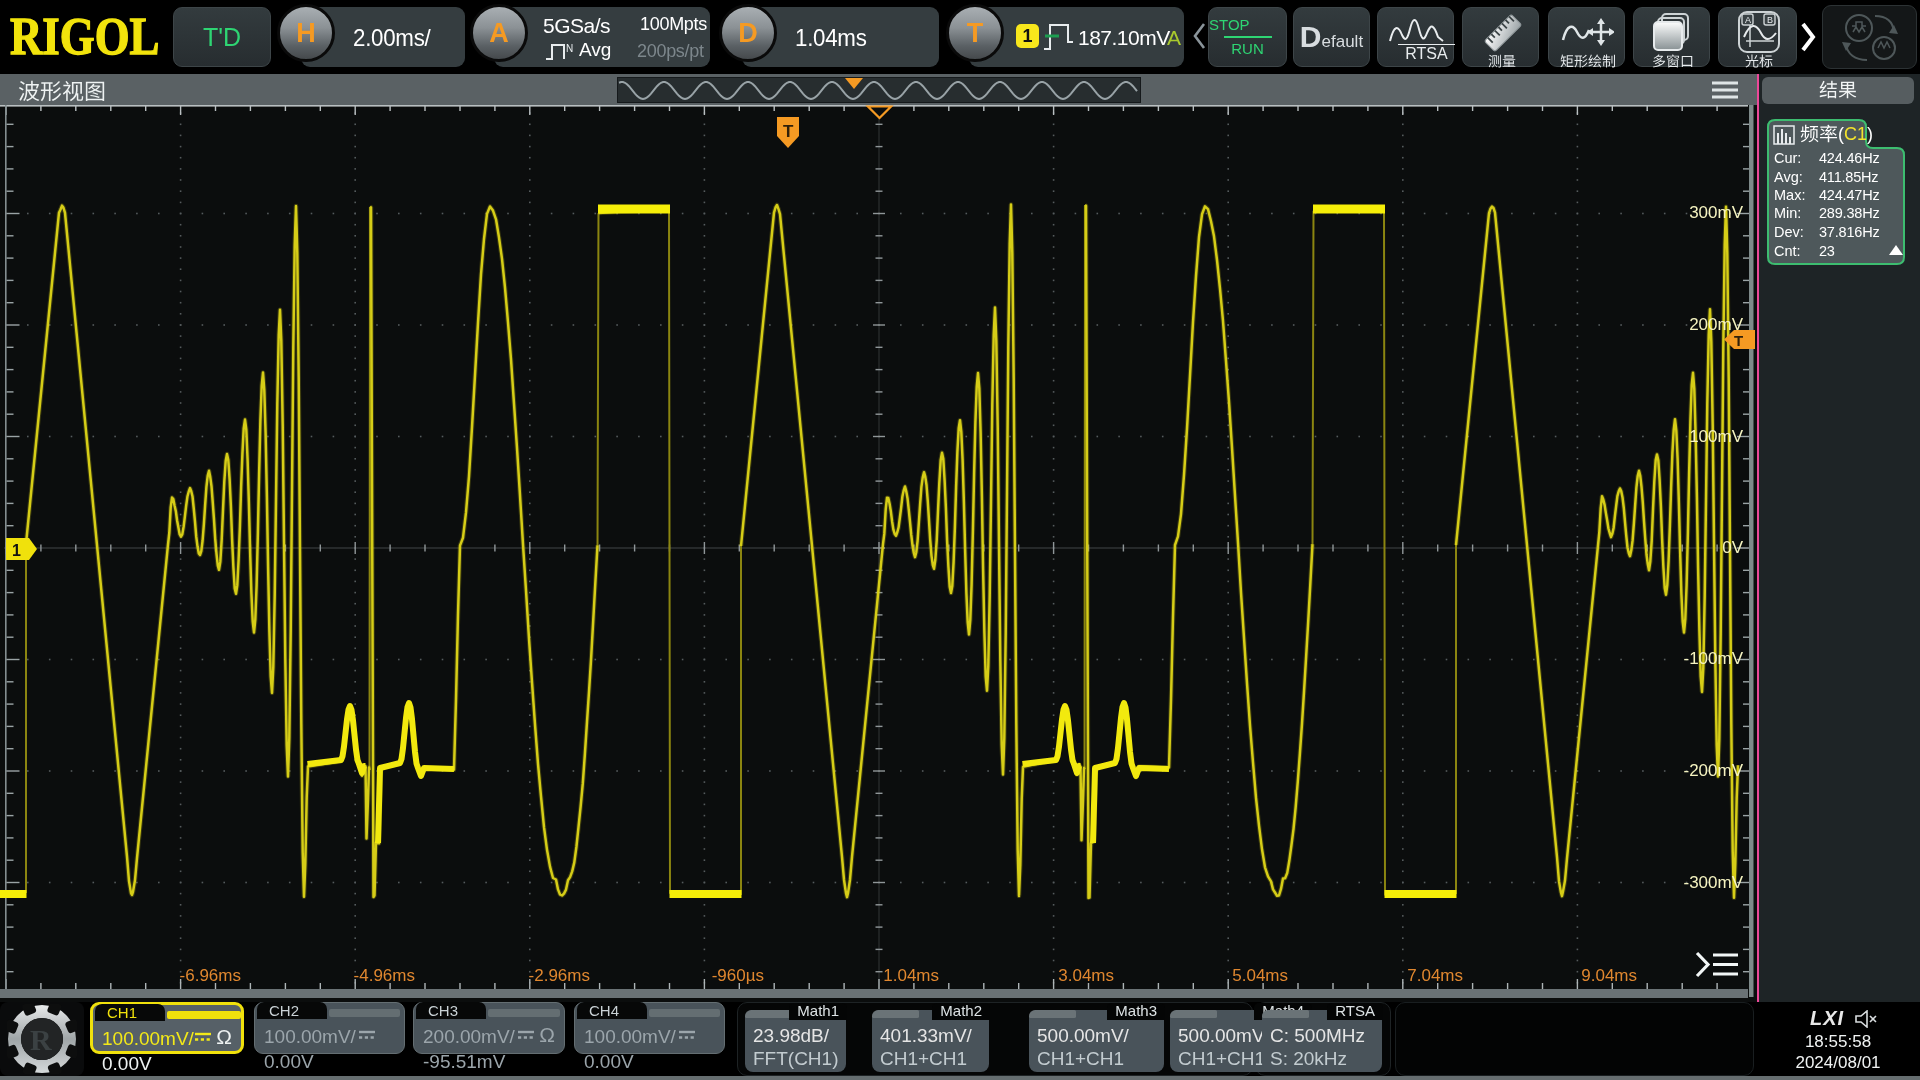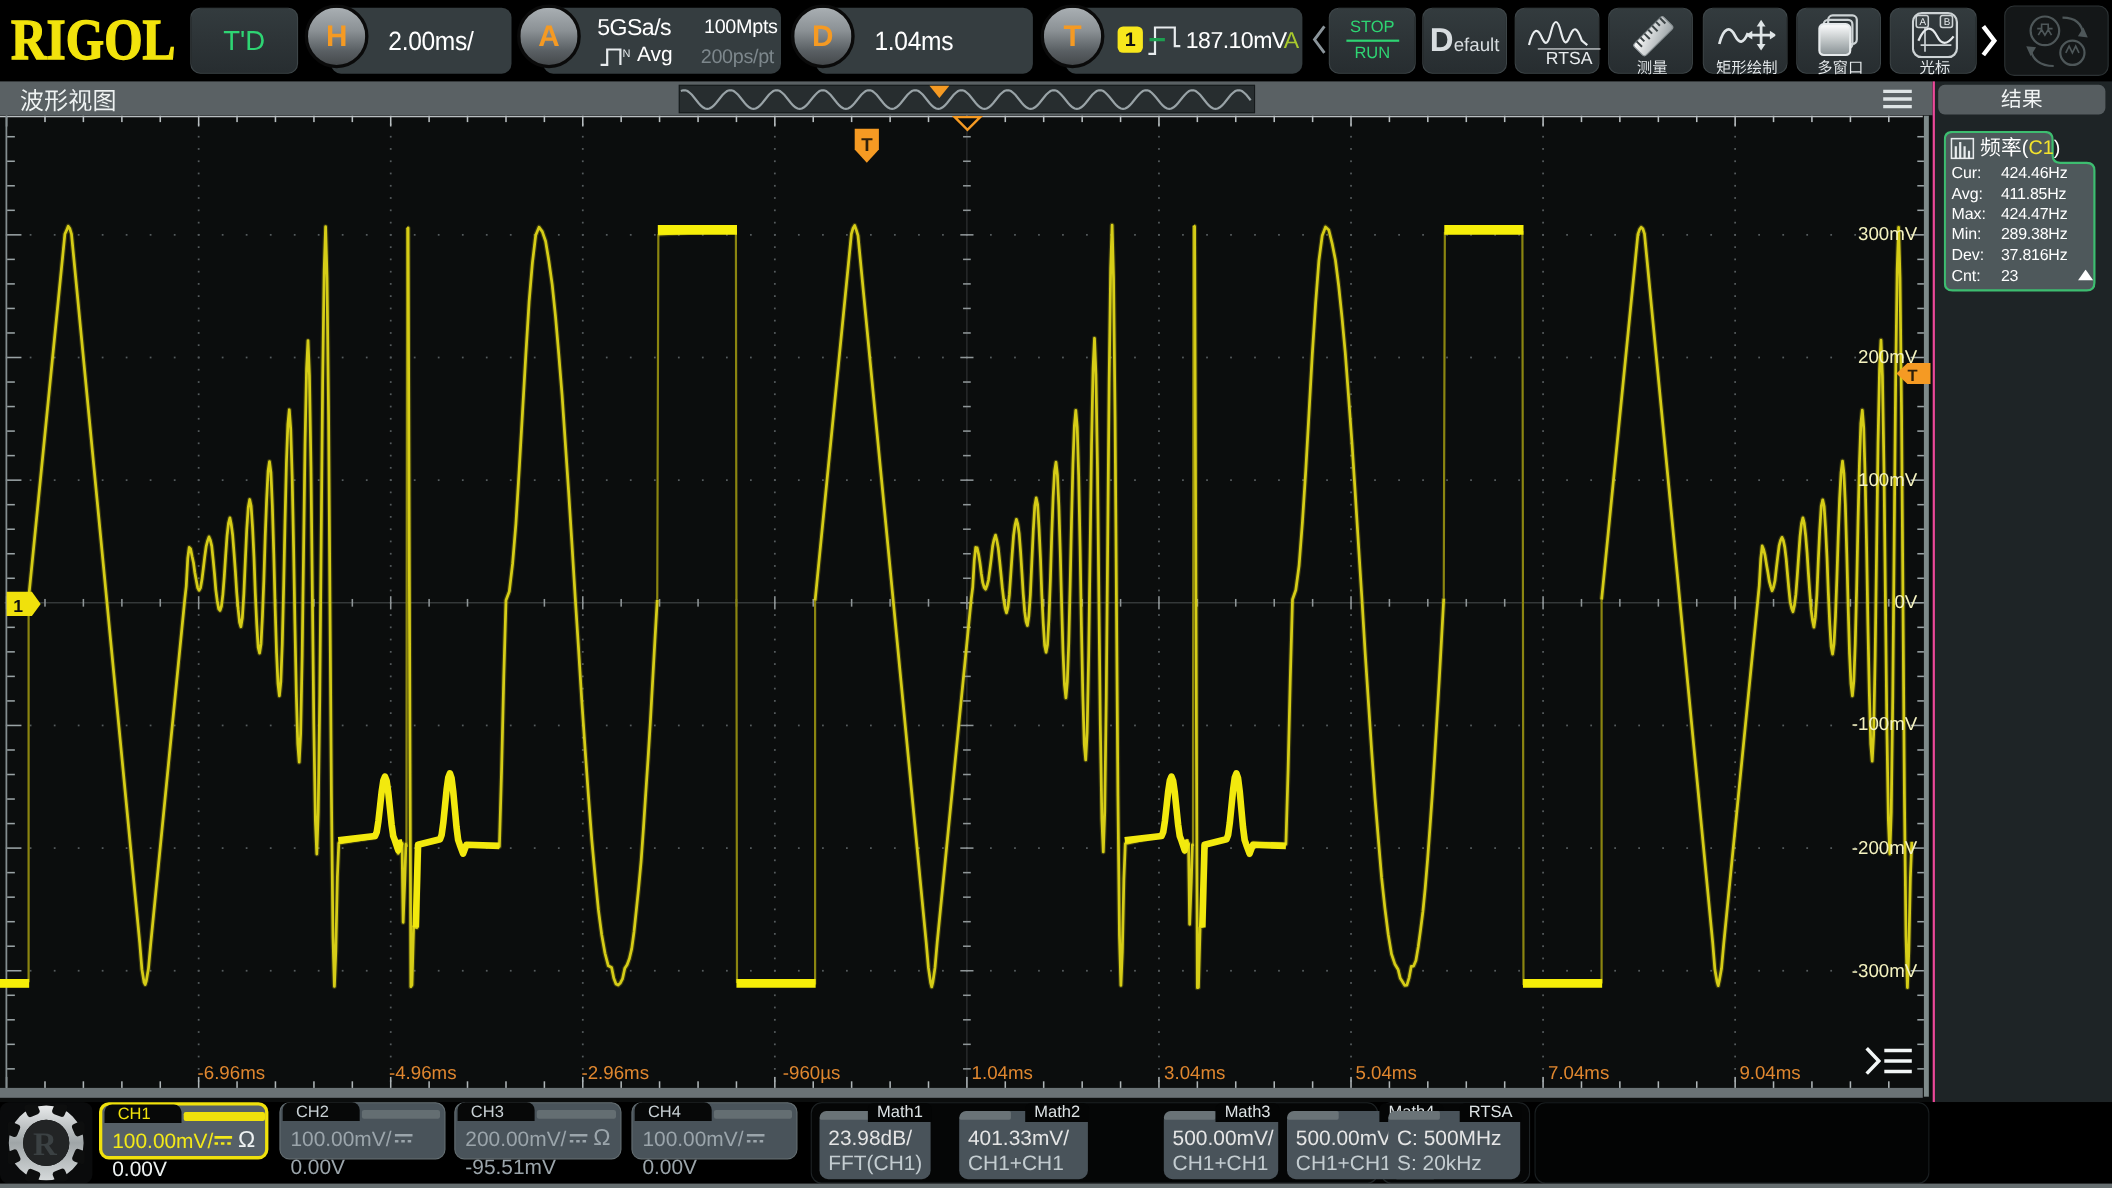--- a/index.html
+++ b/index.html
@@ -69,21 +69,21 @@
     <path d="M3 14 H17" stroke="#1d9e50" stroke-width="3"></path>
   </svg>
   <div class="abs" style="left:1078px;top:26px;color:#fff;font-size:21px;letter-spacing:-0.5px">187.10mV</div>
   <div class="abs" style="left:1167px;top:26px;color:#a9c92d;font-size:21px">A</div>
 
   <svg class="abs" style="left:1192px;top:22px" width="14" height="28" viewBox="0 0 14 28">
     <path d="M12 2 L3 14 L12 26" fill="none" stroke="#8a949a" stroke-width="2.6"></path>
   </svg>
 
   <div class="btn" style="left:1208px;width:79px">
-    <div style="color:#2ed573;font-size:15px;text-align:center;margin-top:8px">STOP</div>
+    <div style="color:#2ed573;font-size:15px;text-align:left;margin-top:8px">STOP</div>
     <div style="margin:3px auto 2px;width:48px;height:2px;background:#2ed573"></div>
     <div style="color:#2ed573;font-size:15px;text-align:center">RUN</div>
   </div>
   <div class="btn" style="left:1293px;width:77px;color:#d8dde0;text-align:center">
     <span style="font-size:30px;font-weight:bold;line-height:58px">D</span><span style="font-size:17px;font-weight:normal">efault</span>
   </div>
   <div class="btn" style="left:1377px;width:77px">
     <svg class="abs" style="left:10px;top:7px" width="57" height="28" viewBox="0 0 57 28">
       <path d="M2 26 C6 10 10 10 14 20 C17 26 19 26 22 14 C25 2 28 2 31 14 C34 26 36 26 39 18 C43 8 46 10 50 22 L55 26" fill="none" stroke="#e8ecee" stroke-width="2"></path>
     </svg>
@@ -1752,32 +1752,41 @@
     <div class="mtab">Math1</div>
     <div class="mrow1">23.98dB/</div>
     <div class="mrow2">FFT(CH1)</div>
     </div>
     <div class="mcard" style="left:872px;width:117px">
     <div class="mband"></div>
     <div class="mtab">Math2</div>
     <div class="mrow1">401.33mV/</div>
     <div class="mrow2">CH1+CH1</div>
     </div>
-    <div class="mcard" style="left:1058px;width:104px">
+    <div class="mcard" style="left:1029px;width:135px">
     <div class="mband"></div>
     <div class="mtab">Math3</div>
     <div class="mrow1">500.00mV/</div>
     <div class="mrow2">CH1+CH1</div>
     </div>
     <div class="mcard" style="left:1170px;width:141px">
     <div class="mband"></div>
     <div class="mtab">Math4</div>
     <div class="mrow1">500.00mV/</div>
     <div class="mrow2">CH1+CH1</div>
     </div>
     <div class="mcard" style="left:1262px;width:120px">
     <div class="mband"></div>
     <div class="mtab">RTSA</div>
     <div class="mrow1">C: 500MHz</div>
     <div class="mrow2">S: 20kHz</div>
     </div>
+  <div class="abs" style="left:1758px;top:0px;width:160px;height:72px;background:#000;border-radius:10px">
+    <div class="abs" style="left:52px;top:5px;font-size:20px;font-weight:bold;font-style:italic;color:#e8e8e8;letter-spacing:1px">LXI</div>
+    <svg class="abs" style="left:96px;top:8px" width="24" height="18" viewBox="0 0 24 18">
+      <path d="M2 6 H7 L13 1 V17 L7 12 H2 Z" fill="none" stroke="#d8dcde" stroke-width="1.6"></path>
+      <path d="M16 6 L22 12 M22 6 L16 12" stroke="#d8dcde" stroke-width="1.6"></path>
+    </svg>
+    <div class="abs" style="left:0;top:30px;width:160px;text-align:center;font-size:17px;color:#f0f3f3">18:55:58</div>
+    <div class="abs" style="left:0;top:51px;width:160px;text-align:center;font-size:17px;color:#f0f3f3">2024/08/01</div>
+  </div>
 </div>
 <div id="botstrip"></div>
 
 </body></html>

